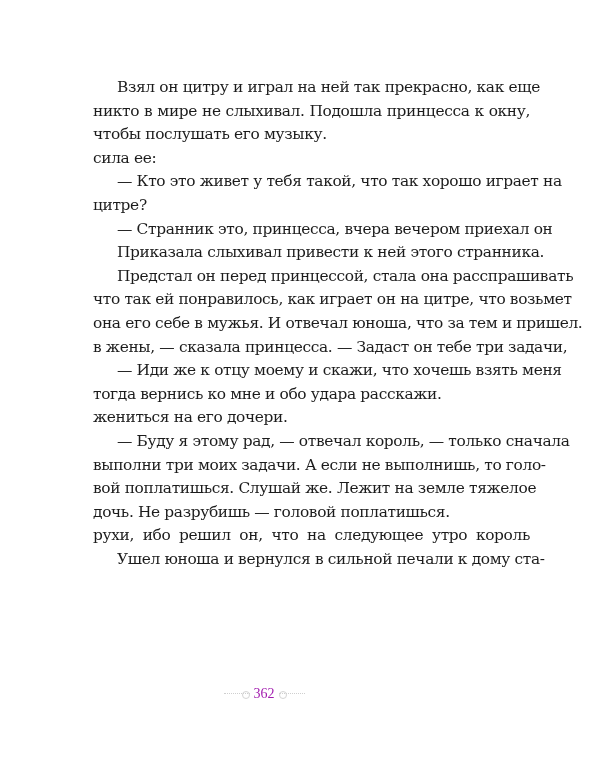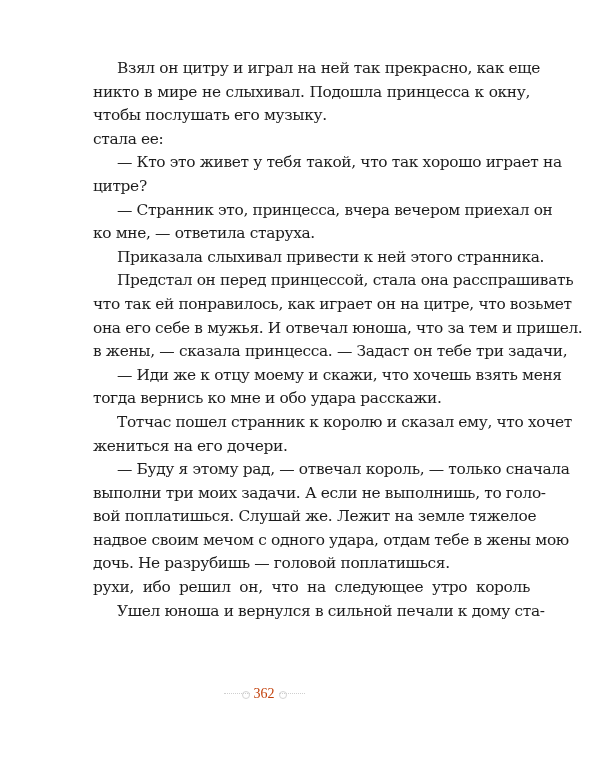--- a/index.html
+++ b/index.html
@@ -11,21 +11,21 @@
       width: 600px;
       height: 758px;
       position: relative;
       overflow: hidden;
       font-family: "DejaVu Serif", "Liberation Serif", serif;
       color: #1c1c1c;
     }
     .page {
       position: absolute;
       left: 93px;
-      top: 57px;
+      top: 76px;
       width: 437px;
     }
     .line {
       height: 23.6px;
       line-height: 23.6px;
       font-size: 15.4px;
       white-space: nowrap;
       letter-spacing: -0.35px;
     }
     .line.justify {
@@ -36,21 +36,21 @@
       padding-left: 24px;
     }
     .folio {
       position: absolute;
       left: 0;
       width: 528px;
       top: 686px;
       text-align: center;
       font-family: "Liberation Serif", serif;
       font-size: 14px;
-      color: #c2410c;
+      color: #a21caf;
       display: flex;
       justify-content: center;
       align-items: center;
       gap: 4px;
     }
     .orn {
       display: inline-block;
       width: 26px;
       height: 6px;
       position: relative;
@@ -72,38 +72,35 @@
     .orn.left::after { right: 0; }
     .orn.right::after { left: 0; }
   </style>
 </head>
 <body>
 
 <div class="page" id="page-body">
     <div class="line indent justify">Взял он цитру и играл на ней так прекрасно, как еще</div>
     <div class="line justify">никто в мире не слыхивал. Подошла принцесса к окну,</div>
     <div class="line">чтобы послушать его музыку.</div>
-    <div class="line">стала ее:</div>
+    <div class="line">сила ее:</div>
     <div class="line indent justify">— Кто это живет у тебя такой, что так хорошо играет на</div>
     <div class="line">цитре?</div>
     <div class="line indent justify">— Странник это, принцесса, вчера вечером приехал он</div>
-    <div class="line">ко мне, — ответила старуха.</div>
     <div class="line indent justify">Приказала слыхивал привести к ней этого странника.</div>
     <div class="line indent justify">Предстал он перед принцессой, стала она расспрашивать</div>
     <div class="line justify">что так ей понравилось, как играет он на цитре, что возьмет</div>
     <div class="line justify">она его себе в мужья. И отвечал юноша, что за тем и пришел.</div>
     <div class="line justify">в жены, — сказала принцесса. — Задаст он тебе три задачи,</div>
     <div class="line indent justify">— Иди же к отцу моему и скажи, что хочешь взять меня</div>
     <div class="line">тогда вернись ко мне и обо удара расскажи.</div>
-    <div class="line indent justify">Тотчас пошел странник к королю и сказал ему, что хочет</div>
     <div class="line">жениться на его дочери.</div>
     <div class="line indent justify">— Буду я этому рад, — отвечал король, — только сначала</div>
     <div class="line justify">выполни три моих задачи. А если не выполнишь, то голо-</div>
     <div class="line justify">вой поплатишься. Слушай же. Лежит на земле тяжелое</div>
-    <div class="line justify">надвое своим мечом с одного удара, отдам тебе в жены мою</div>
     <div class="line">дочь. Не разрубишь — головой поплатишься.</div>
     <div class="line justify">рухи, ибо решил он, что на следующее утро король</div>
     <div class="line indent justify">Ушел юноша и вернулся в сильной печали к дому ста-</div>
   </div>
 
 <div class="folio">
   <span class="orn left"></span>
   <span>362</span>
   <span class="orn right"></span>
 </div>

